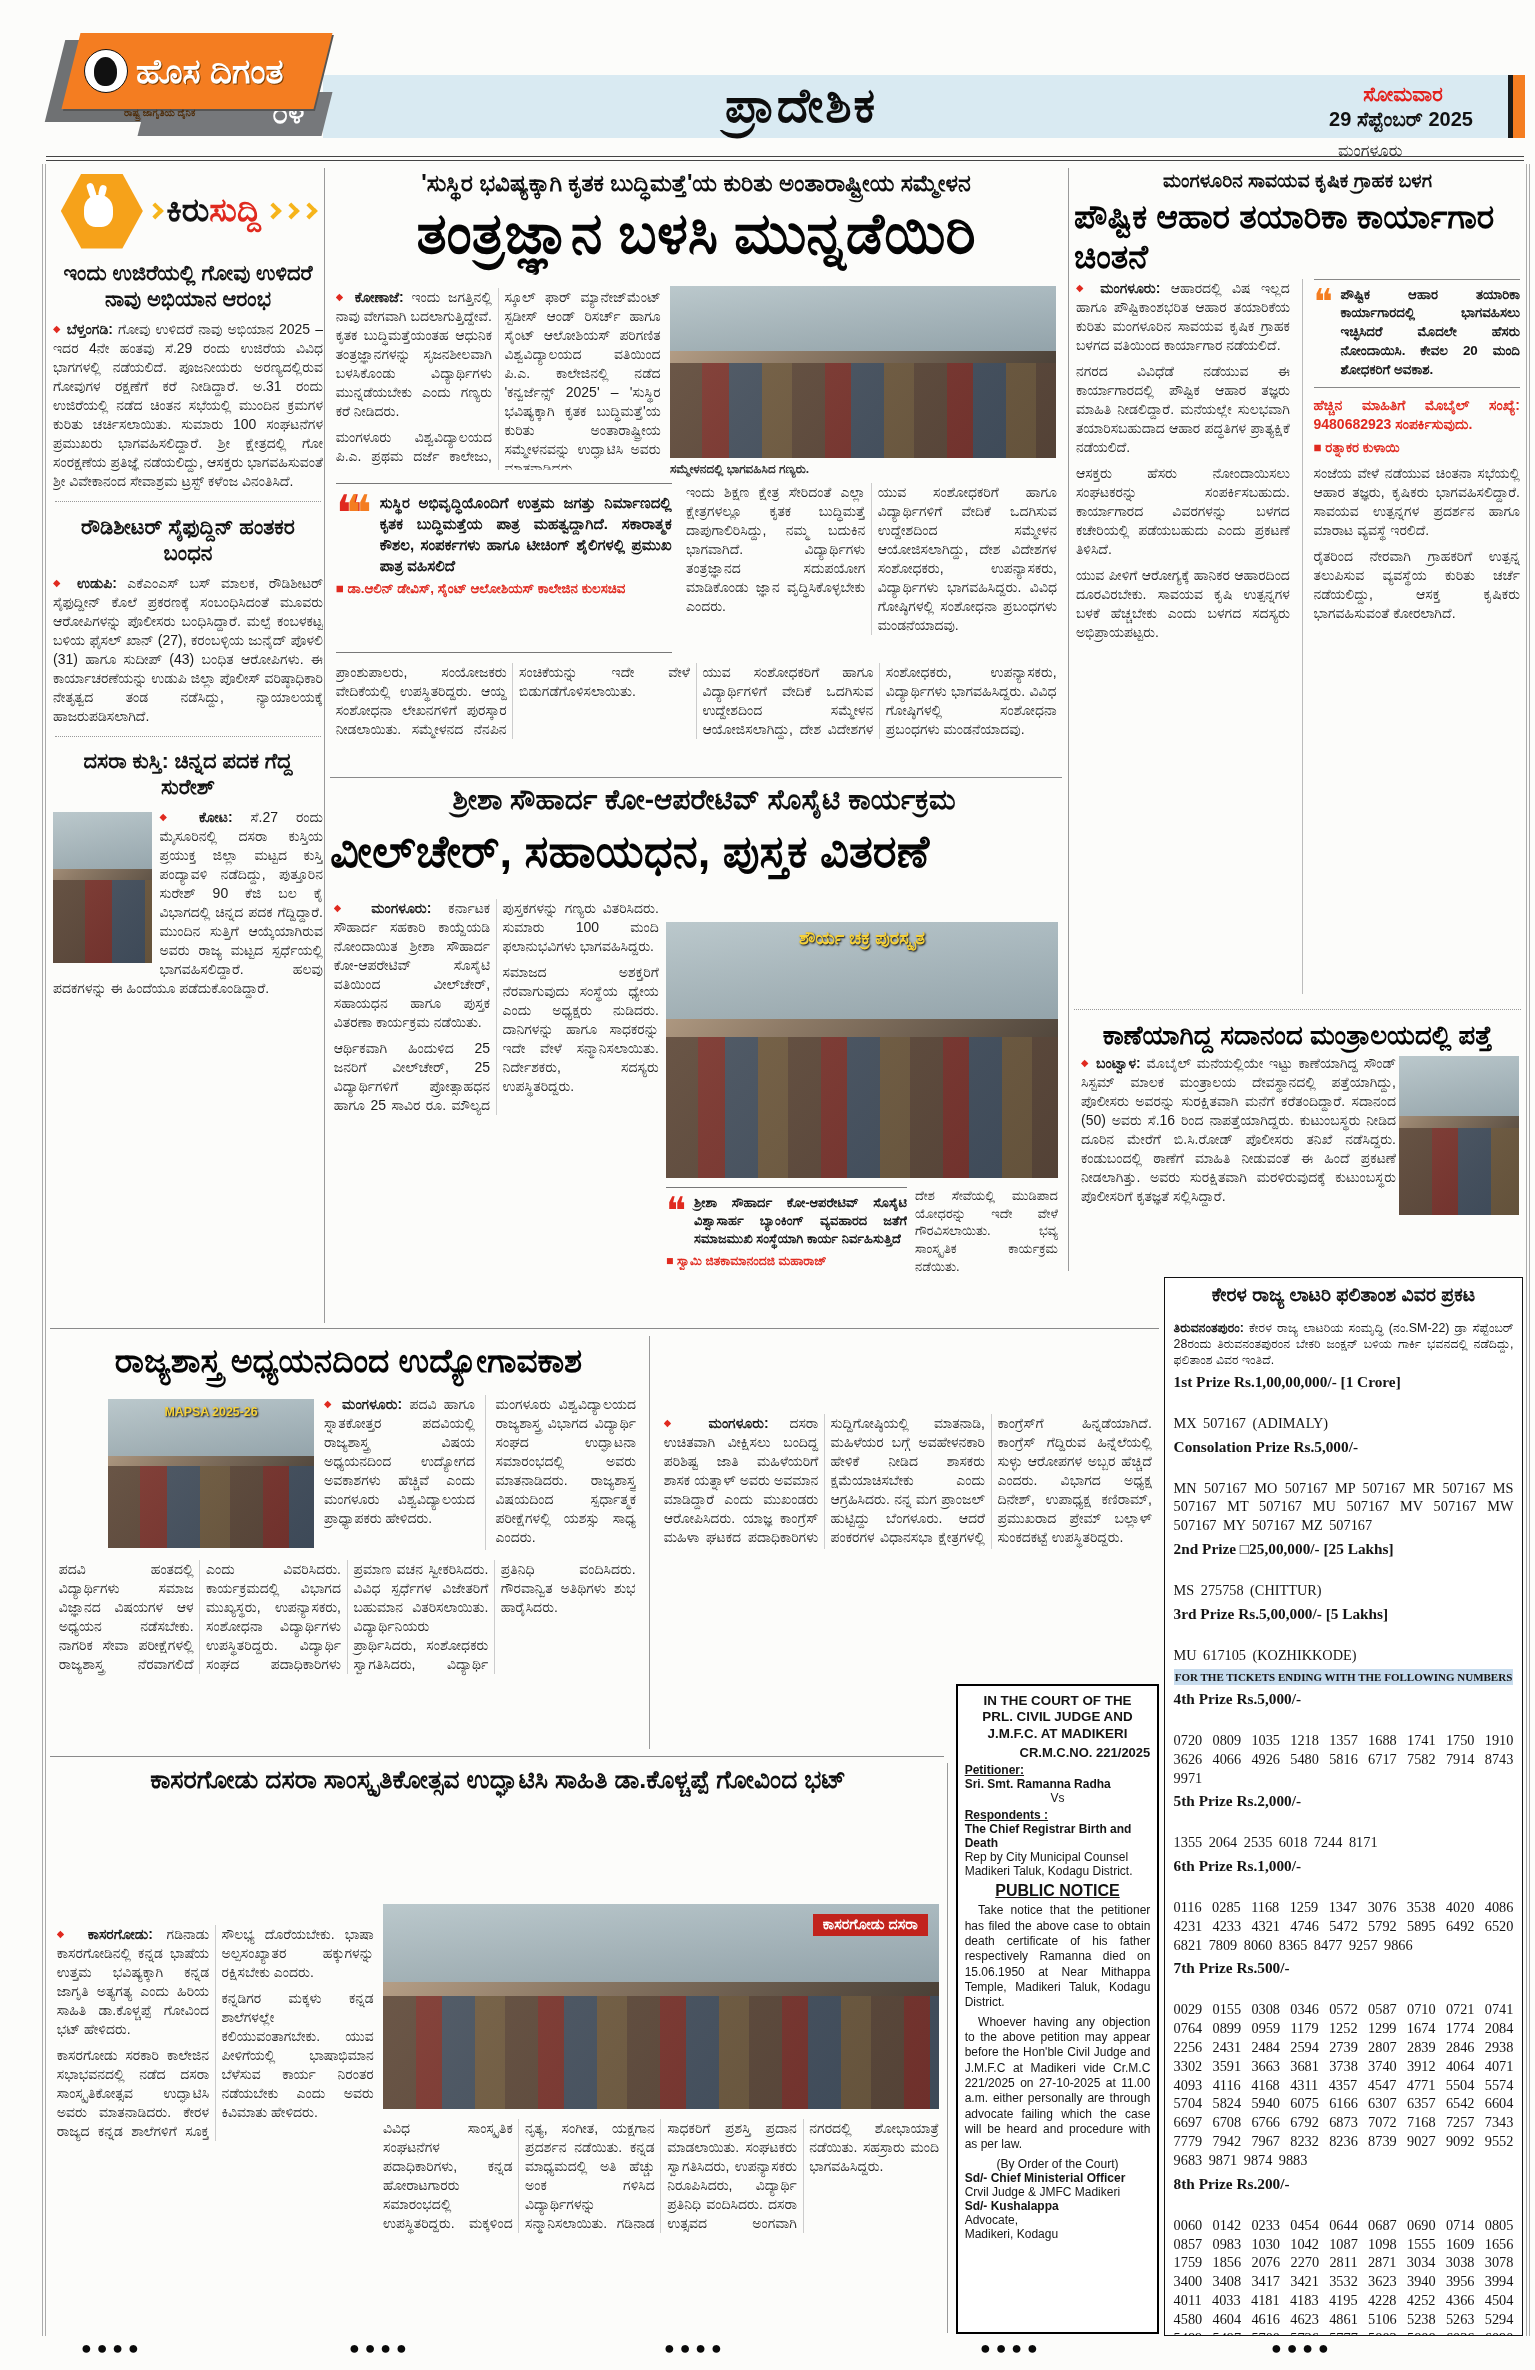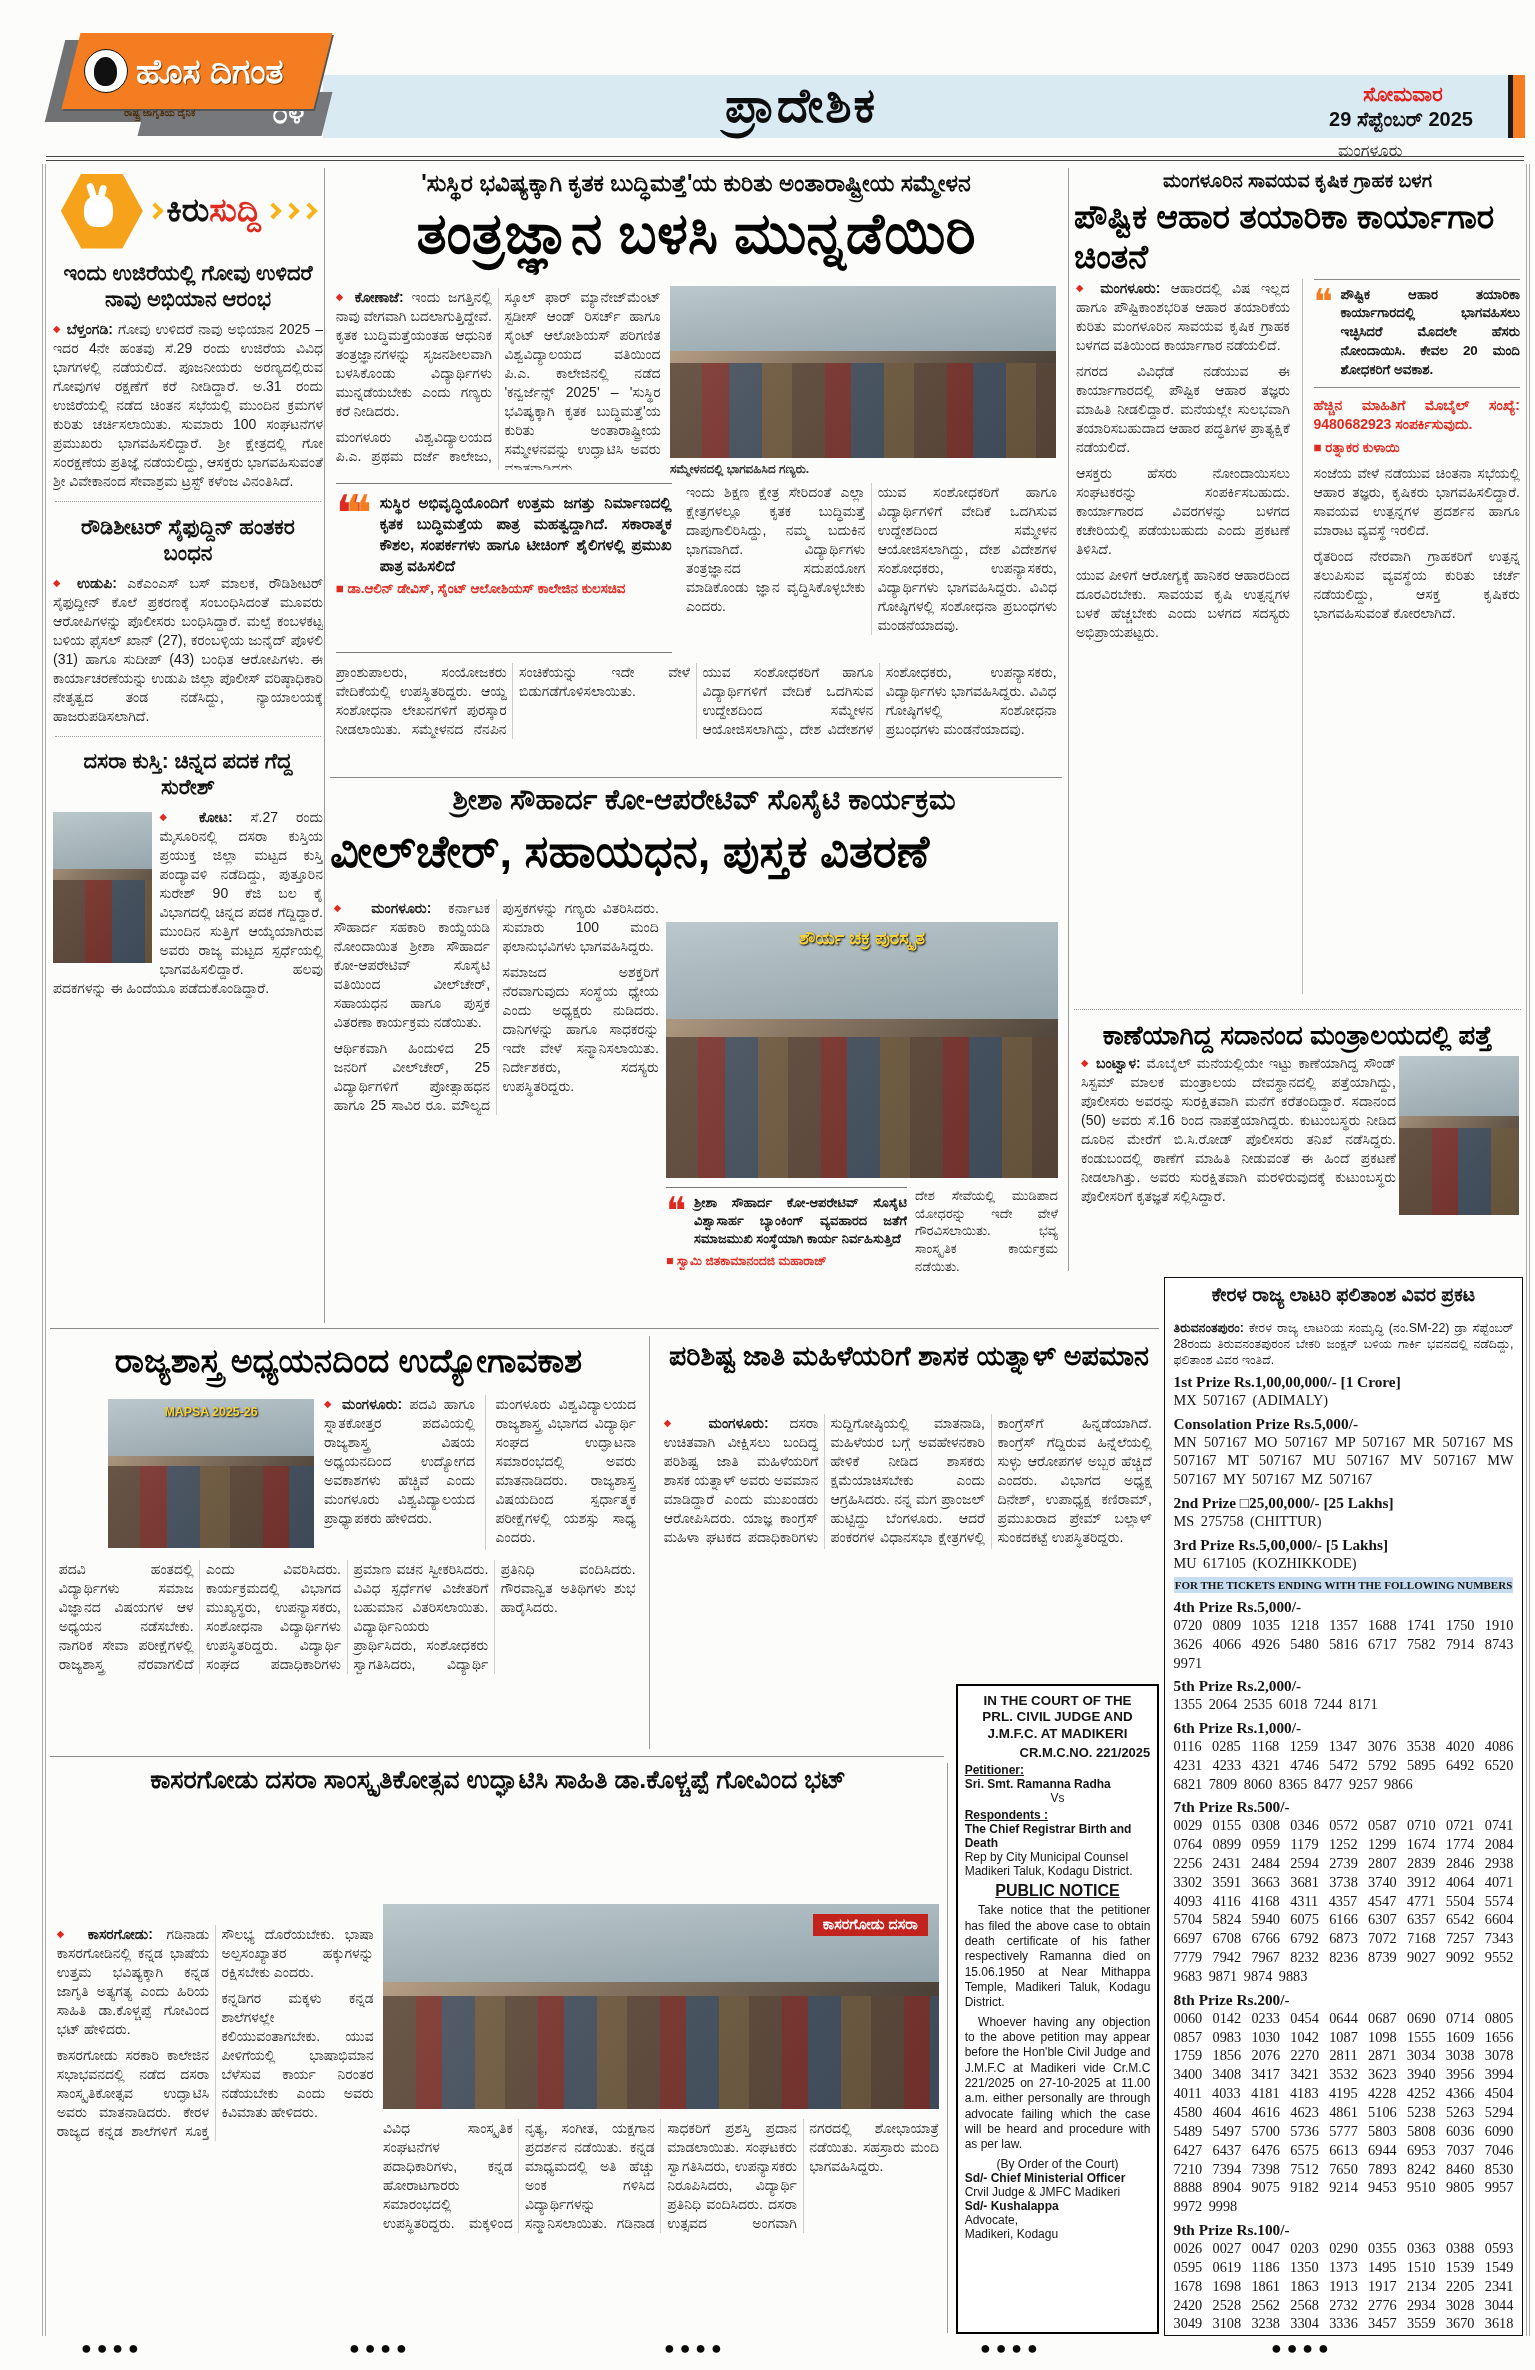--- a/index.html
+++ b/index.html
@@ -102,21 +102,21 @@
   
   #missing { left:1074px; top:1009px; width:447px; height:260px; border-top:1.9px dotted #999; }
   #missing .headline { font-size:26px; margin-top:9.6px; }
   
   #lottery { left:1164px; top:1277px; width:359px; height:1059px; border:1.9px solid #111;
      padding:5.7px 8.6px; background:#fff; }
   #lottery .lot-title { font-size:19px; font-weight:bold; text-align:center; margin-bottom:14px; }
   #lottery .lot-intro { font-size:12.4px; line-height:1.3; text-align:justify; margin-bottom:3.8px; }
   .lot-serif { font-family:"Liberation Serif","DejaVu Serif",serif; }
   .prize-label { font-size:15.3px; font-weight:bold; margin-top:4.8px; }
-  .prize-nums { font-size:14.3px; line-height:1.32; text-align:justify; word-spacing:2.9px; }
+  .prize-nums { font-size:14.3px; line-height:1.32; text-align:justify; word-spacing:2.9px;margin-top:23px; }
   .lot-banner { background:#c7dcee; text-align:center; font-size:11px; font-weight:bold;
      padding:1.9px 0; margin:4.8px 0 1.9px; }
   
   #court { left:956px; top:1684px; width:203px; height:650px; border:2.9px solid #000;
      padding:6.7px 6.7px; background:#fff; font-size:12px; }
   #court .c-head { text-align:center; font-weight:bold; font-size:13.4px; line-height:1.25; }
   #court .c-case { text-align:right; font-weight:bold; font-size:13px; margin-top:1.9px; }
   #court .c-label { text-decoration:underline; font-weight:bold; margin-top:2.9px; }
   #court .c-strong { font-weight:bold; }
   #court .c-vs { text-align:center; }
@@ -397,21 +397,20 @@
       <p class="bt">ಮಂಗಳೂರು ವಿಶ್ವವಿದ್ಯಾಲಯದ ರಾಜ್ಯಶಾಸ್ತ್ರ ವಿಭಾಗದ ವಿದ್ಯಾರ್ಥಿ ಸಂಘದ ಉದ್ಘಾಟನಾ ಸಮಾರಂಭದಲ್ಲಿ ಅವರು ಮಾತನಾಡಿದರು. ರಾಜ್ಯಶಾಸ್ತ್ರ ವಿಷಯದಿಂದ ಸ್ಪರ್ಧಾತ್ಮಕ ಪರೀಕ್ಷೆಗಳಲ್ಲಿ ಯಶಸ್ಸು ಸಾಧ್ಯ ಎಂದರು.</p>
     </div>
     <div class="zone" style="left:5.7px; top:226px; width:577px; height:184px;">
       <div class="cols4">
         <p class="bt">ಪದವಿ ಹಂತದಲ್ಲಿ ವಿದ್ಯಾರ್ಥಿಗಳು ಸಮಾಜ ವಿಜ್ಞಾನದ ವಿಷಯಗಳ ಆಳ ಅಧ್ಯಯನ ನಡೆಸಬೇಕು. ನಾಗರಿಕ ಸೇವಾ ಪರೀಕ್ಷೆಗಳಲ್ಲಿ ರಾಜ್ಯಶಾಸ್ತ್ರ ನೆರವಾಗಲಿದೆ ಎಂದು ವಿವರಿಸಿದರು. ಕಾರ್ಯಕ್ರಮದಲ್ಲಿ ವಿಭಾಗದ ಮುಖ್ಯಸ್ಥರು, ಉಪನ್ಯಾಸಕರು, ಸಂಶೋಧನಾ ವಿದ್ಯಾರ್ಥಿಗಳು ಉಪಸ್ಥಿತರಿದ್ದರು. ವಿದ್ಯಾರ್ಥಿ ಸಂಘದ ಪದಾಧಿಕಾರಿಗಳು ಪ್ರಮಾಣ ವಚನ ಸ್ವೀಕರಿಸಿದರು. ವಿವಿಧ ಸ್ಪರ್ಧೆಗಳ ವಿಜೇತರಿಗೆ ಬಹುಮಾನ ವಿತರಿಸಲಾಯಿತು. ವಿದ್ಯಾರ್ಥಿನಿಯರು ಪ್ರಾರ್ಥಿಸಿದರು, ಸಂಶೋಧಕರು ಸ್ವಾಗತಿಸಿದರು, ವಿದ್ಯಾರ್ಥಿ ಪ್ರತಿನಿಧಿ ವಂದಿಸಿದರು. ಗೌರವಾನ್ವಿತ ಅತಿಥಿಗಳು ಶುಭ ಹಾರೈಸಿದರು.</p>
       </div>
     </div>
   </div>
 
   <div class="zone" id="yatnal">
-    <div class="headline">ಪರಿಶಿಷ್ಟ ಜಾತಿ ಮಹಿಳೆಯರಿಗೆ ಶಾಸಕ ಯತ್ನಾಳ್ ಅಪಮಾನ</div>
     <div class="zone" style="left:3.8px; top:80px; width:488px; height:329px;">
       <div class="cols3">
         <p class="bt">
           <span class="bullet">◆</span>
           <span class="dl">ಮಂಗಳೂರು:</span>
           <span>ದಸರಾ ಉಚಿತವಾಗಿ ವೀಕ್ಷಿಸಲು ಬಂದಿದ್ದ ಪರಿಶಿಷ್ಟ ಜಾತಿ ಮಹಿಳೆಯರಿಗೆ ಶಾಸಕ ಯತ್ನಾಳ್ ಅವರು ಅವಮಾನ ಮಾಡಿದ್ದಾರೆ ಎಂದು ಮುಖಂಡರು ಆರೋಪಿಸಿದರು. ಯಾಜ್ಞ ಕಾಂಗ್ರೆಸ್ ಮಹಿಳಾ ಘಟಕದ ಪದಾಧಿಕಾರಿಗಳು ಸುದ್ದಿಗೋಷ್ಠಿಯಲ್ಲಿ ಮಾತನಾಡಿ, ಮಹಿಳೆಯರ ಬಗ್ಗೆ ಅವಹೇಳನಕಾರಿ ಹೇಳಿಕೆ ನೀಡಿದ ಶಾಸಕರು ಕ್ಷಮೆಯಾಚಿಸಬೇಕು ಎಂದು ಆಗ್ರಹಿಸಿದರು. ನನ್ನ ಮಗ ಪ್ರಾಂಜಲ್ ಹುಟ್ಟಿದ್ದು ಬೆಂಗಳೂರು. ಆದರೆ ಪಂಕರಗಳ ವಿಧಾನಸಭಾ ಕ್ಷೇತ್ರಗಳಲ್ಲಿ ಕಾಂಗ್ರೆಸ್‌ಗೆ ಹಿನ್ನಡೆಯಾಗಿದೆ. ಕಾಂಗ್ರೆಸ್ ಗೆದ್ದಿರುವ ಹಿನ್ನೆಲೆಯಲ್ಲಿ ಸುಳ್ಳು ಆರೋಪಗಳ ಅಬ್ಬರ ಹೆಚ್ಚಿದೆ ಎಂದರು. ವಿಭಾಗದ ಅಧ್ಯಕ್ಷ ದಿನೇಶ್, ಉಪಾಧ್ಯಕ್ಷ ಕಣಿರಾಮ್, ಪ್ರಮುಖರಾದ ಪ್ರೇಮ್ ಬಲ್ಲಾಳ್ ಸುಂಕದಕಟ್ಟೆ ಉಪಸ್ಥಿತರಿದ್ದರು.</span>
         </p>
       </div>
     </div>
   </div>

